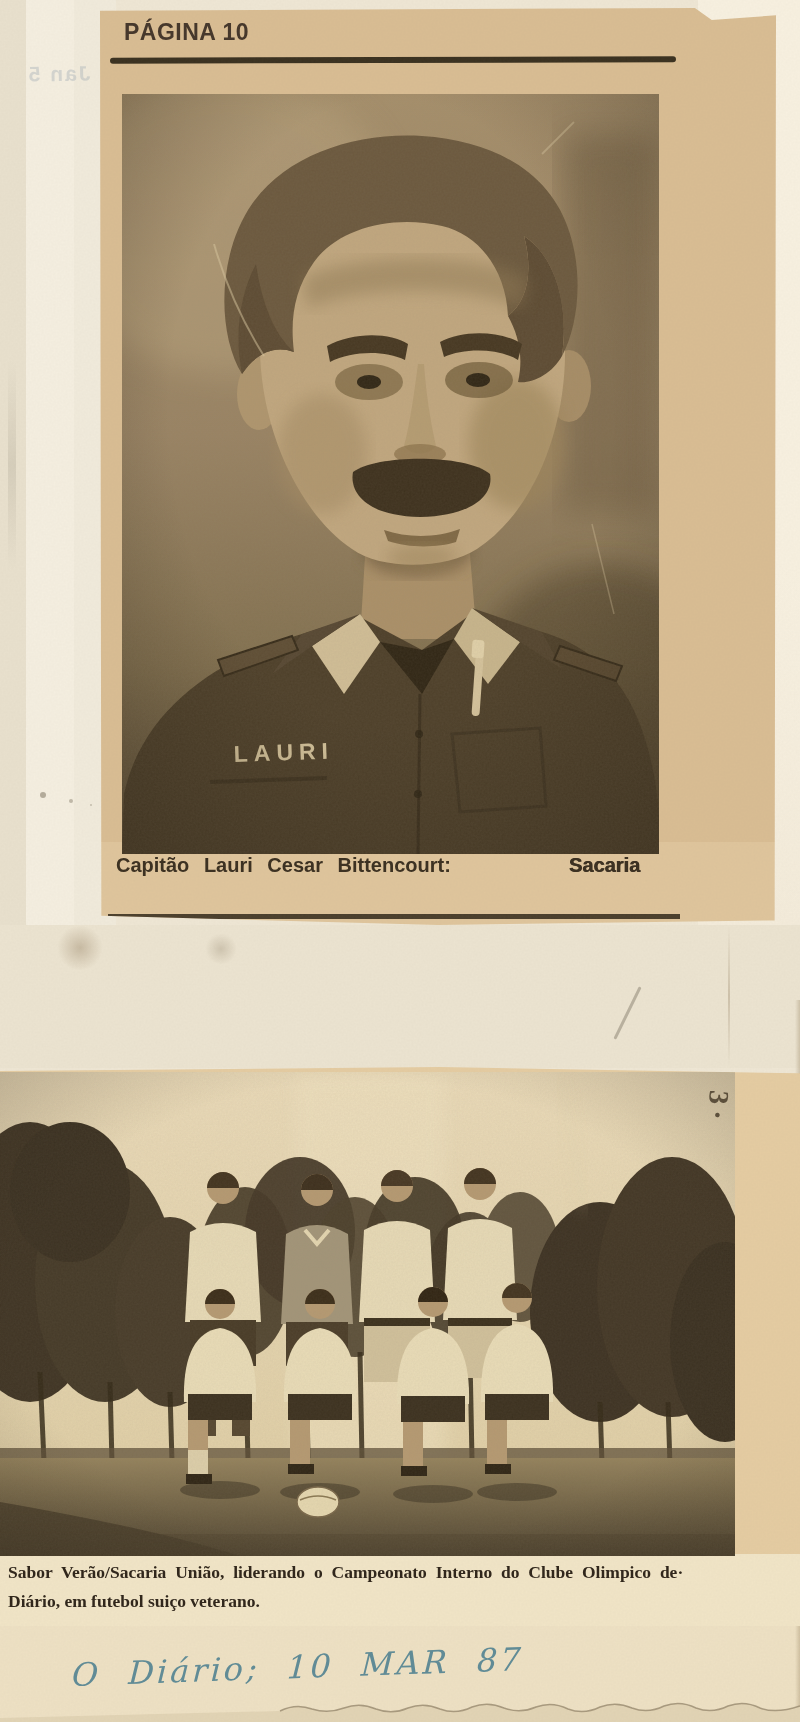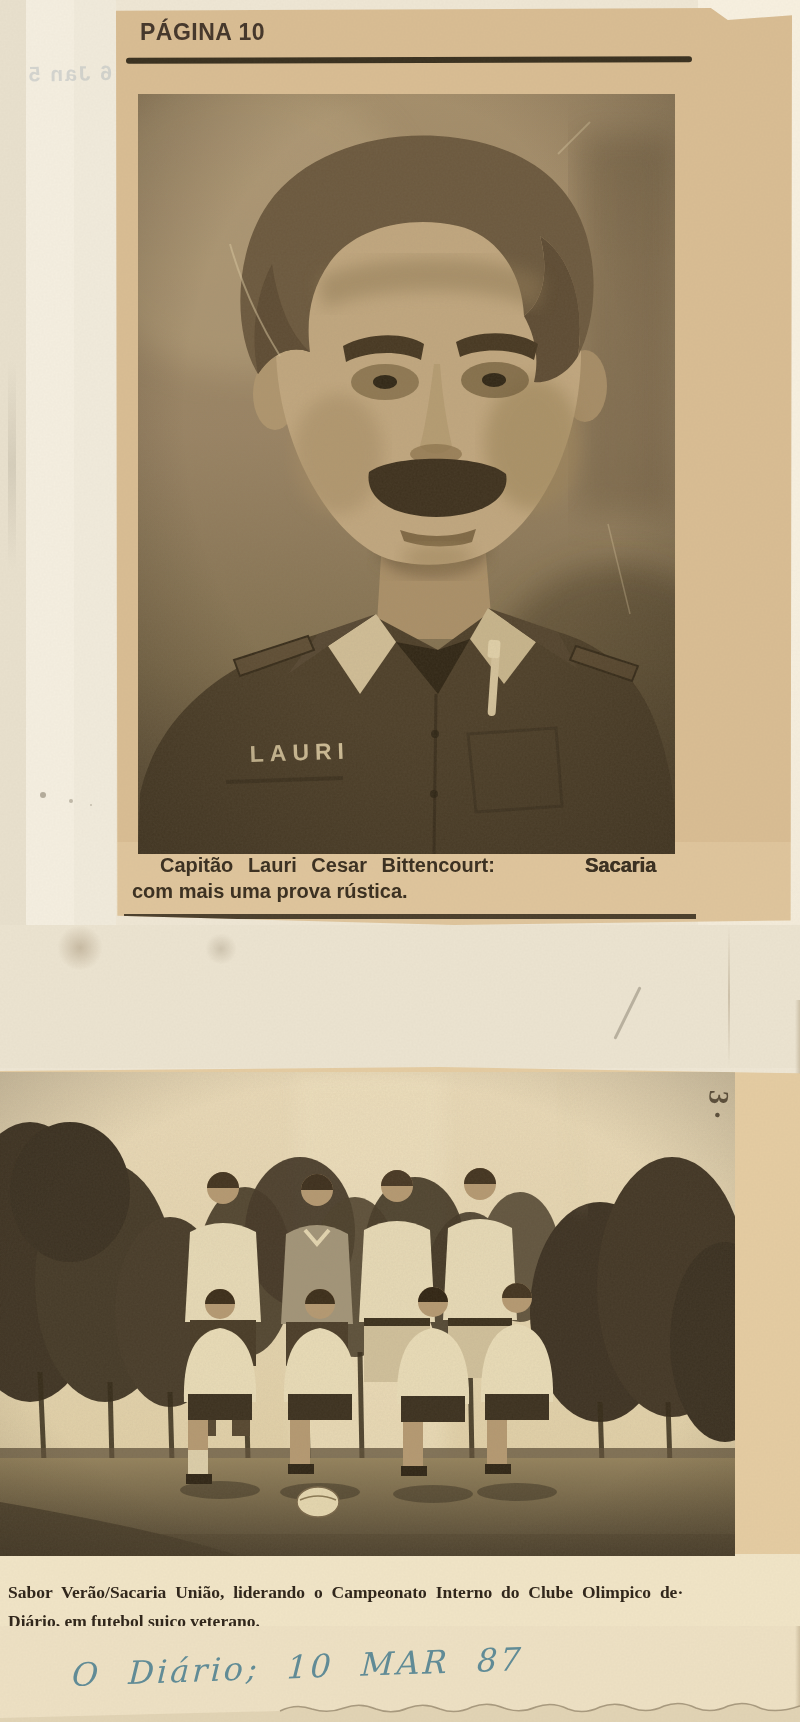--- a/index.html
+++ b/index.html
@@ -48,39 +48,39 @@
   .fold-line {
     position:absolute; left:728px; top:926px; width:2px; height:140px;
     background:linear-gradient(180deg,rgba(150,130,100,0),rgba(150,130,100,.35),rgba(150,130,100,0));
   }
   .scribble {
     position:absolute; left:626px; top:984px; width:3px; height:58px; border-radius:3px;
     background:rgba(110,100,85,.4); transform:rotate(26deg);
   }
   
   .clip-top {
-    position:absolute; left:116px; top:8px; width:676px; height:917px;
+    position:absolute; left:100px; top:8px; width:676px; height:917px;
     background:linear-gradient(180deg,#d9bd93 0 91%, #dfc59c 91%);
     clip-path:polygon(0% 0.3%, 88% 0%, 90.5% 1.3%, 100% 0.8%, 99.8% 99.5%, 50% 100%, 0.2% 99%);
     box-shadow:0 2px 3px rgba(90,70,40,.3);
   }
   .clip-top-header {
     position:absolute; left:24px; top:11px;
     font-size:23px; font-weight:bold; letter-spacing:.5px; color:#44362a;
   }
   .clip-top-rule {
     position:absolute; left:10px; top:49px; width:566px; height:6px;
     background:#39301f; transform:rotate(-.15deg); border-radius:3px;
   }
   .portrait { position:absolute; left:22px; top:86px; width:537px; height:760px; }
   .clip-top-caption {
     position:absolute; left:16px; top:844px; width:524px;
     font-size:20px; font-weight:bold; color:#3a2f20; line-height:26px;
   }
-  .cap1 { display:flex; justify-content:space-between; word-spacing:9px;margin-left:28px; }
+  .cap1 { display:flex; justify-content:space-between; word-spacing:9px; }
   .cap1 .heavy { text-shadow:.7px 0 0 currentColor; }
   .clip-top-bottomrule {
     position:absolute; left:8px; top:906px; width:572px; height:5px;
     background:#3b3020; opacity:.9;
   }
   
   .clip-bottom {
     position:absolute; left:0; top:1066px; width:800px; height:560px;
     background:#e5cca2;
     clip-path:polygon(0 0.9%, 55% 0.2%, 100% 1.3%, 100% 100%, 0 100%);
@@ -92,21 +92,21 @@
   }
   .team-photo { position:absolute; left:0; top:6px; width:735px; height:484px; }
   .margin-mark {
     position:absolute; left:700px; top:26px;
     font-family:"Liberation Serif", serif; font-weight:bold; font-size:28px;
     color:#3f3322; opacity:.8; transform:rotate(94deg); letter-spacing:6px;
   }
   .clip-bottom-caption {
     position:absolute; left:8px; top:492px; width:780px;
     font-family:"Liberation Serif", serif; font-weight:bold;
-    font-size:17.5px; line-height:29px; color:#2e2419;margin-top:20px;
+    font-size:17.5px; line-height:29px; color:#2e2419;
   }
   .bcap1 { word-spacing:4.5px; }
   
   .handwriting {
     position:absolute; left:72px; top:1648px;
     font-family:"DejaVu Serif", serif; font-style:italic;
     font-size:32px; letter-spacing:3px; word-spacing:14px;
     color:#4c8091; opacity:.88;
     transform:rotate(-2deg) skewX(-5deg); white-space:nowrap;
   }
@@ -214,21 +214,20 @@
         <rect width="537" height="760" fill="url(#pVig)"></rect>
         <rect width="537" height="760" filter="url(#pGrain)" opacity="0.5"></rect>
       </svg>
     </div>
 
     <div class="clip-top-caption">
       <div class="cap1">
         <span>Capitão Lauri Cesar Bittencourt:</span>
         <span class="heavy">Sacaria</span>
       </div>
-      <div class="cap2">com mais uma prova rústica.</div>
     </div>
     <div class="clip-top-bottomrule"></div>
   </section>
 
   <section class="clip-bottom">
     <div class="caption-strip"></div>
 
     <div class="team-photo">
       <svg viewBox="0 0 735 484" width="735" height="484">
         <defs>

